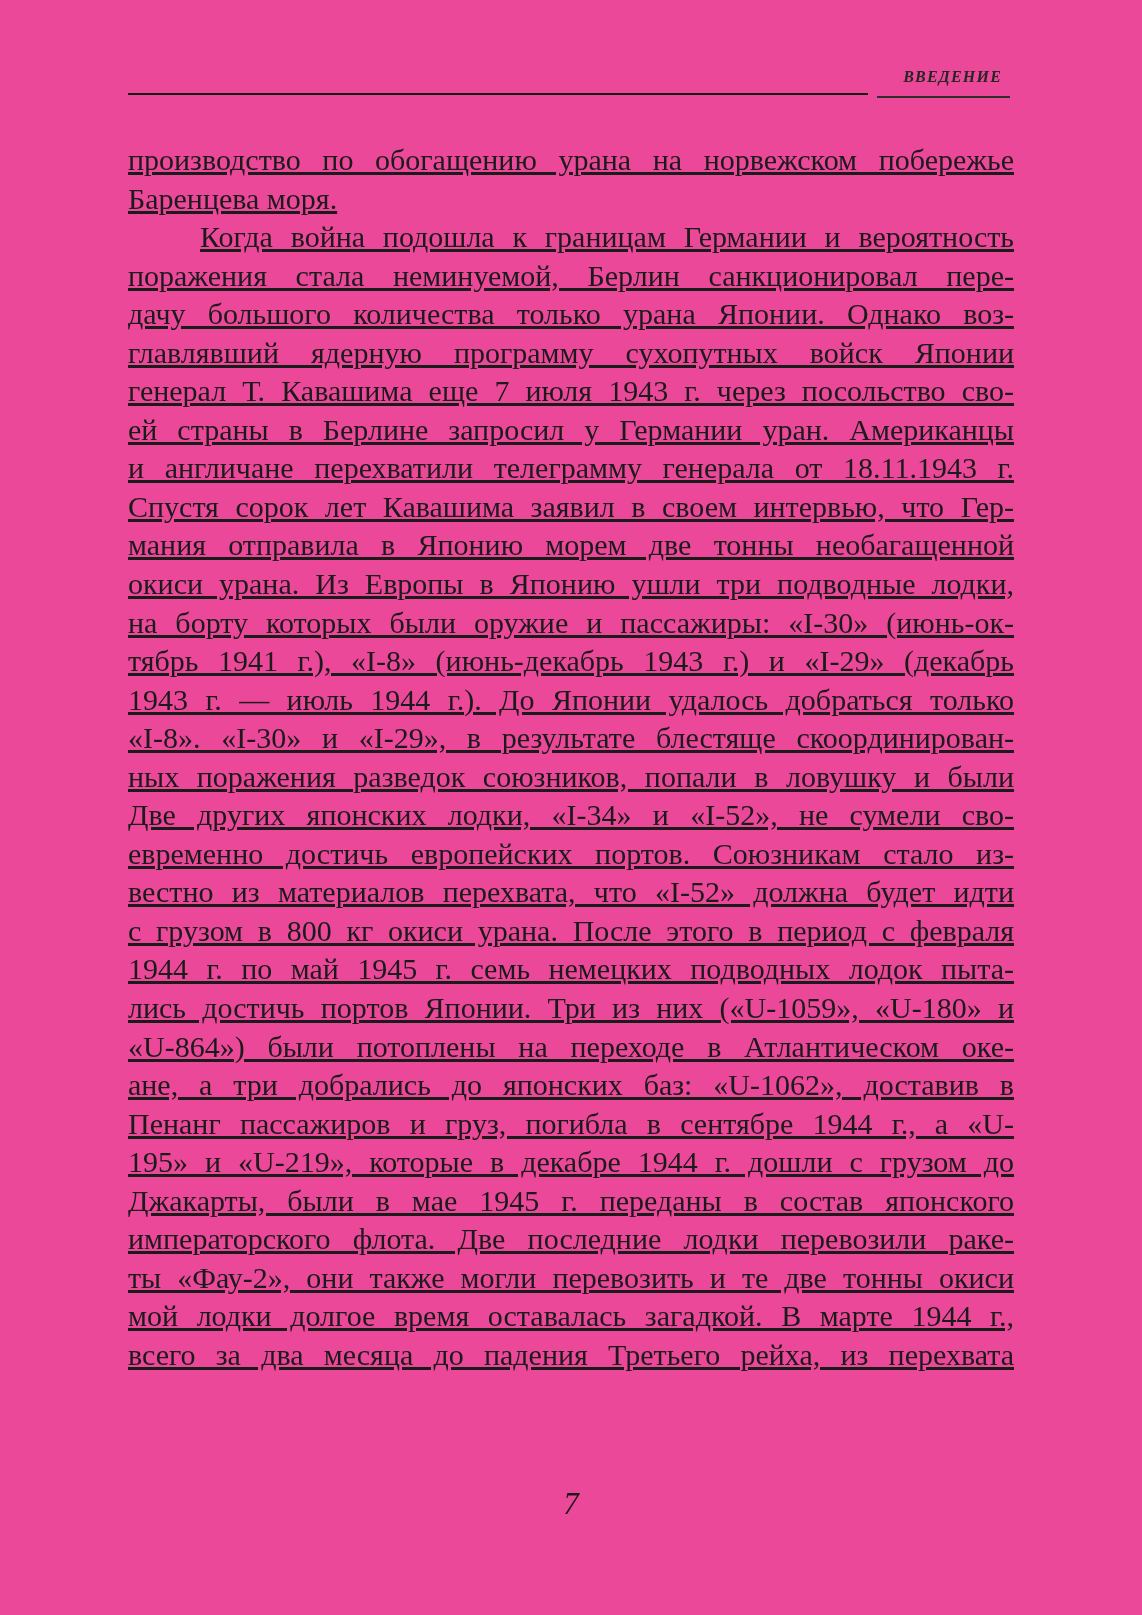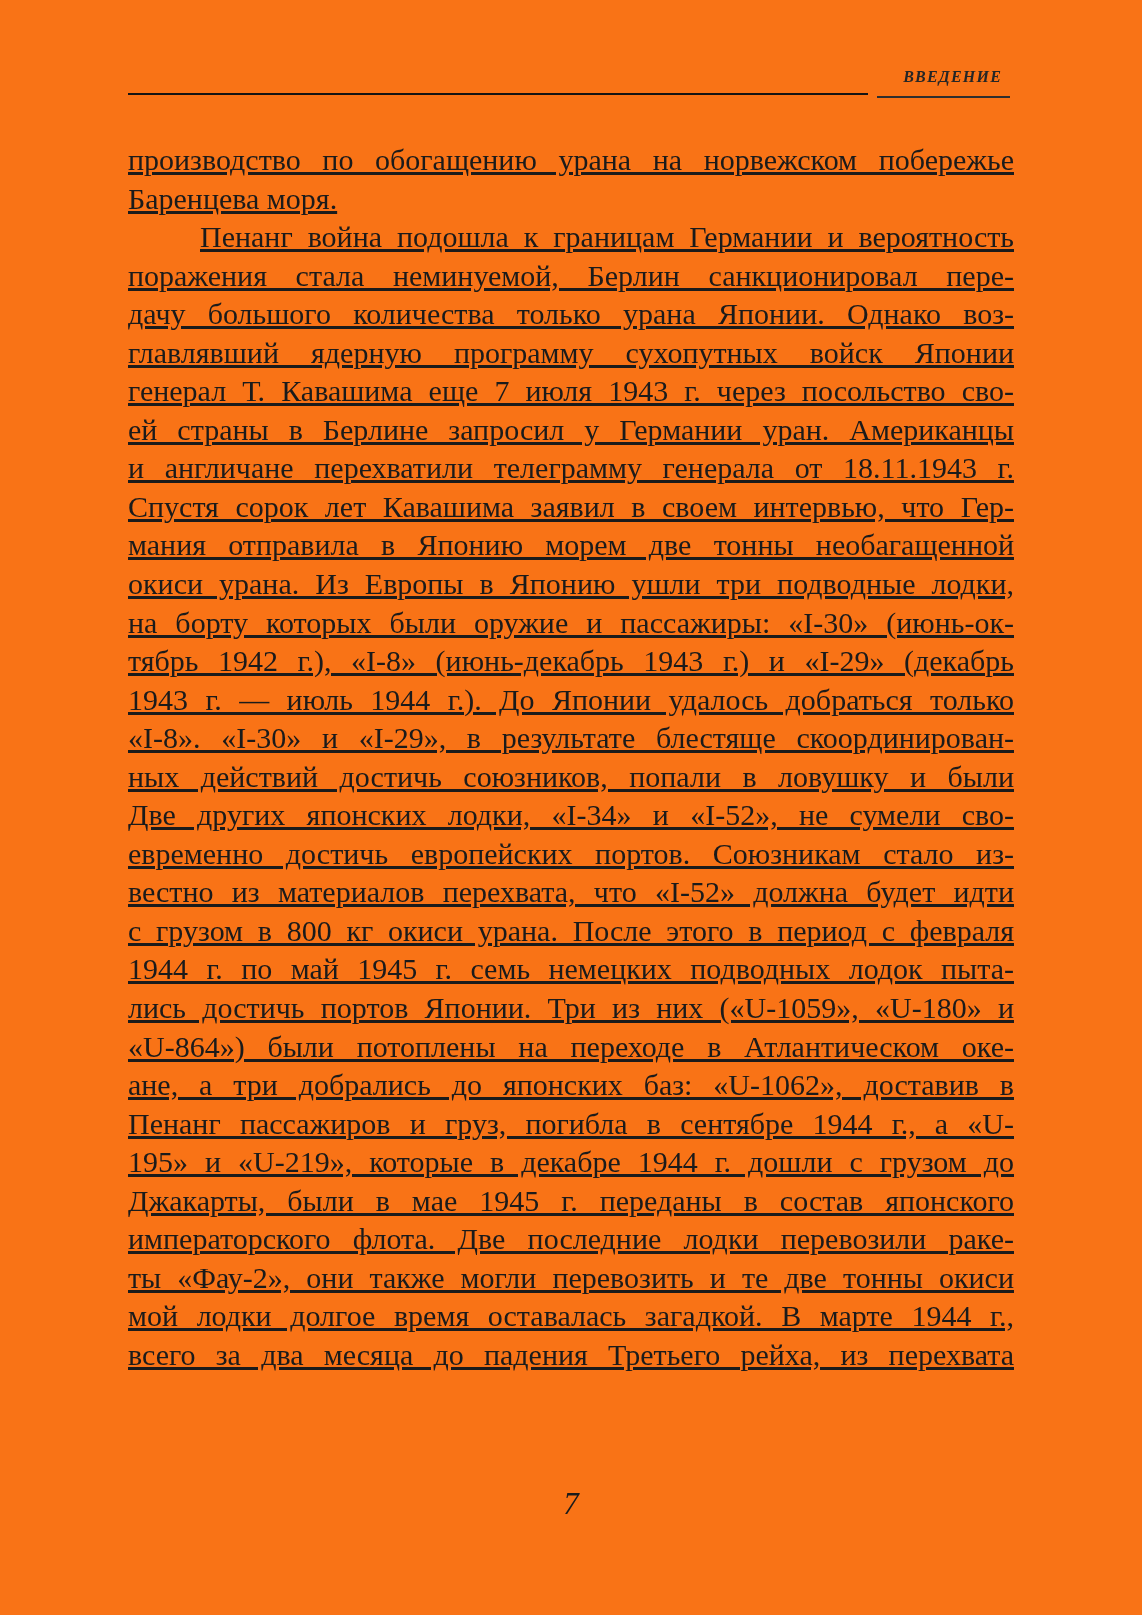--- a/index.html
+++ b/index.html
@@ -4,21 +4,21 @@
 <style>
   html, body {
     margin: 0;
     padding: 0;
     background: #ffffff;
   }
   .page {
     position: relative;
     width: 1142px;
     height: 1615px;
-    background: #f97316;
+    background: #ec4899;
     font-family: "Liberation Serif", serif;
     color: #1b1b1b;
     overflow: hidden;
   }
   
   .running-head-label {
     position: absolute;
     top: 68px;
     right: 140px;
     font-style: italic;
@@ -86,35 +86,35 @@
 
   <div class="running-head-label">ВВЕДЕНИЕ</div>
 
   <div class="rule rule-main"></div>
 
   <div class="rule rule-right"></div>
 
   <div class="text-block">
       <div class="text-line">производство по обогащению урана на норвежском побережье</div>
       <div class="text-line para-end">Баренцева моря.</div>
-      <div class="text-line indent">Пенанг война подошла к границам Германии и вероятность</div>
+      <div class="text-line indent">Когда война подошла к границам Германии и вероятность</div>
       <div class="text-line">поражения стала неминуемой, Берлин санкционировал пере-</div>
       <div class="text-line">дачу большого количества только урана Японии. Однако воз-</div>
       <div class="text-line">главлявший ядерную программу сухопутных войск Японии</div>
       <div class="text-line">генерал Т. Кавашима еще 7 июля 1943 г. через посольство сво-</div>
       <div class="text-line">ей страны в Берлине запросил у Германии уран. Американцы</div>
       <div class="text-line">и англичане перехватили телеграмму генерала от 18.11.1943 г.</div>
       <div class="text-line">Спустя сорок лет Кавашима заявил в своем интервью, что Гер-</div>
       <div class="text-line">мания отправила в Японию морем две тонны необагащенной</div>
       <div class="text-line">окиси урана. Из Европы в Японию ушли три подводные лодки,</div>
       <div class="text-line">на борту которых были оружие и пассажиры: «I-30» (июнь-ок-</div>
-      <div class="text-line">тябрь 1942 г.), «I-8» (июнь-декабрь 1943 г.) и «I-29» (декабрь</div>
+      <div class="text-line">тябрь 1941 г.), «I-8» (июнь-декабрь 1943 г.) и «I-29» (декабрь</div>
       <div class="text-line">1943 г. — июль 1944 г.). До Японии удалось добраться только</div>
       <div class="text-line">«I-8». «I-30» и «I-29», в результате блестяще скоординирован-</div>
-      <div class="text-line">ных действий достичь союзников, попали в ловушку и были</div>
+      <div class="text-line">ных поражения разведок союзников, попали в ловушку и были</div>
       <div class="text-line">Две других японских лодки, «I-34» и «I-52», не сумели сво-</div>
       <div class="text-line">евременно достичь европейских портов. Союзникам стало из-</div>
       <div class="text-line">вестно из материалов перехвата, что «I-52» должна будет идти</div>
       <div class="text-line">с грузом в 800 кг окиси урана. После этого в период с февраля</div>
       <div class="text-line">1944 г. по май 1945 г. семь немецких подводных лодок пыта-</div>
       <div class="text-line">лись достичь портов Японии. Три из них («U-1059», «U-180» и</div>
       <div class="text-line">«U-864») были потоплены на переходе в Атлантическом оке-</div>
       <div class="text-line">ане, а три добрались до японских баз: «U-1062», доставив в</div>
       <div class="text-line">Пенанг пассажиров и груз, погибла в сентябре 1944 г., а «U-</div>
       <div class="text-line">195» и «U-219», которые в декабре 1944 г. дошли с грузом до</div>

